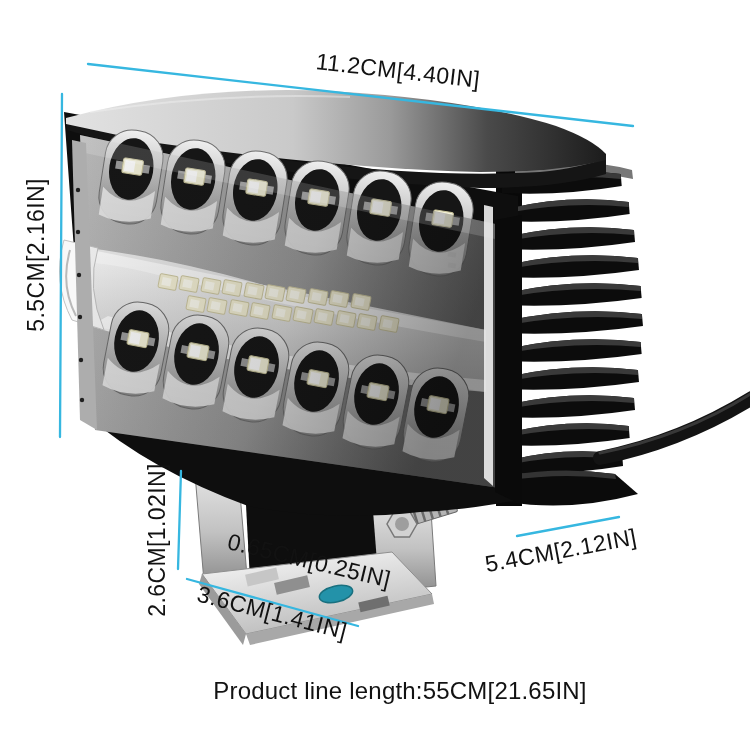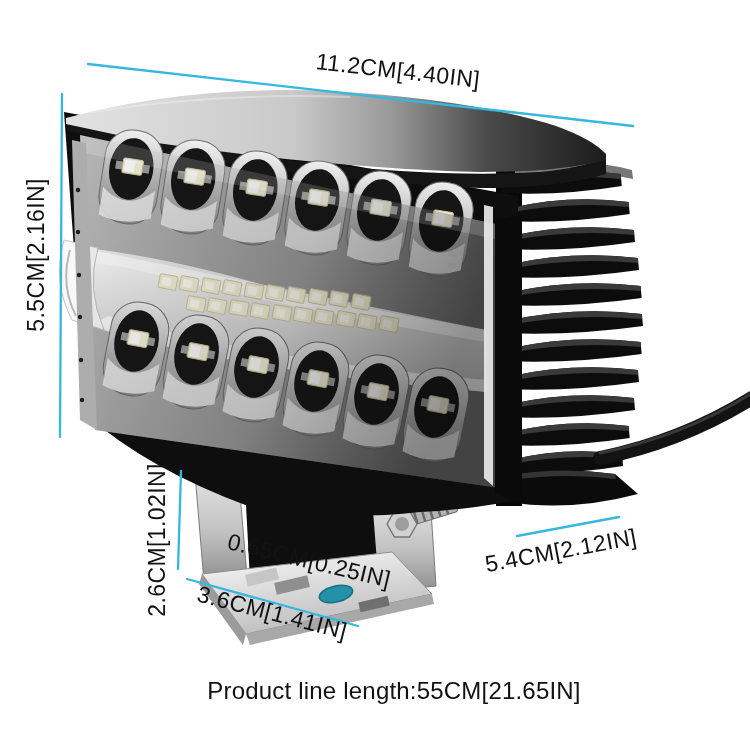--- a/index.html
+++ b/index.html
@@ -7,21 +7,21 @@
     position:relative;width:750px;height:750px;background:#ffffff;overflow:hidden;
     font-family:"Liberation Sans",sans-serif;
   }
   .stage svg{position:absolute;left:0;top:0;}
   .dim-label{
     position:absolute;
     font-family:"Liberation Sans",sans-serif;
     font-size:23px;line-height:1.1;color:#121212;
     letter-spacing:.4px;white-space:nowrap;
   }
-  .dim-label.big{font-size:24px;letter-spacing:.2px;}
+  .dim-label.big{font-size:24px;letter-spacing:.2px;margin-left:6px;}
 </style>
 </head>
 <body>
 
 <div class="stage">
 
 <svg width="750" height="750" viewBox="0 0 750 750">
   <defs>
     <linearGradient id="hoodGrad" x1="0" y1="0" x2="1" y2="0">
       <stop offset="0" stop-color="#e2e2e2"></stop>

